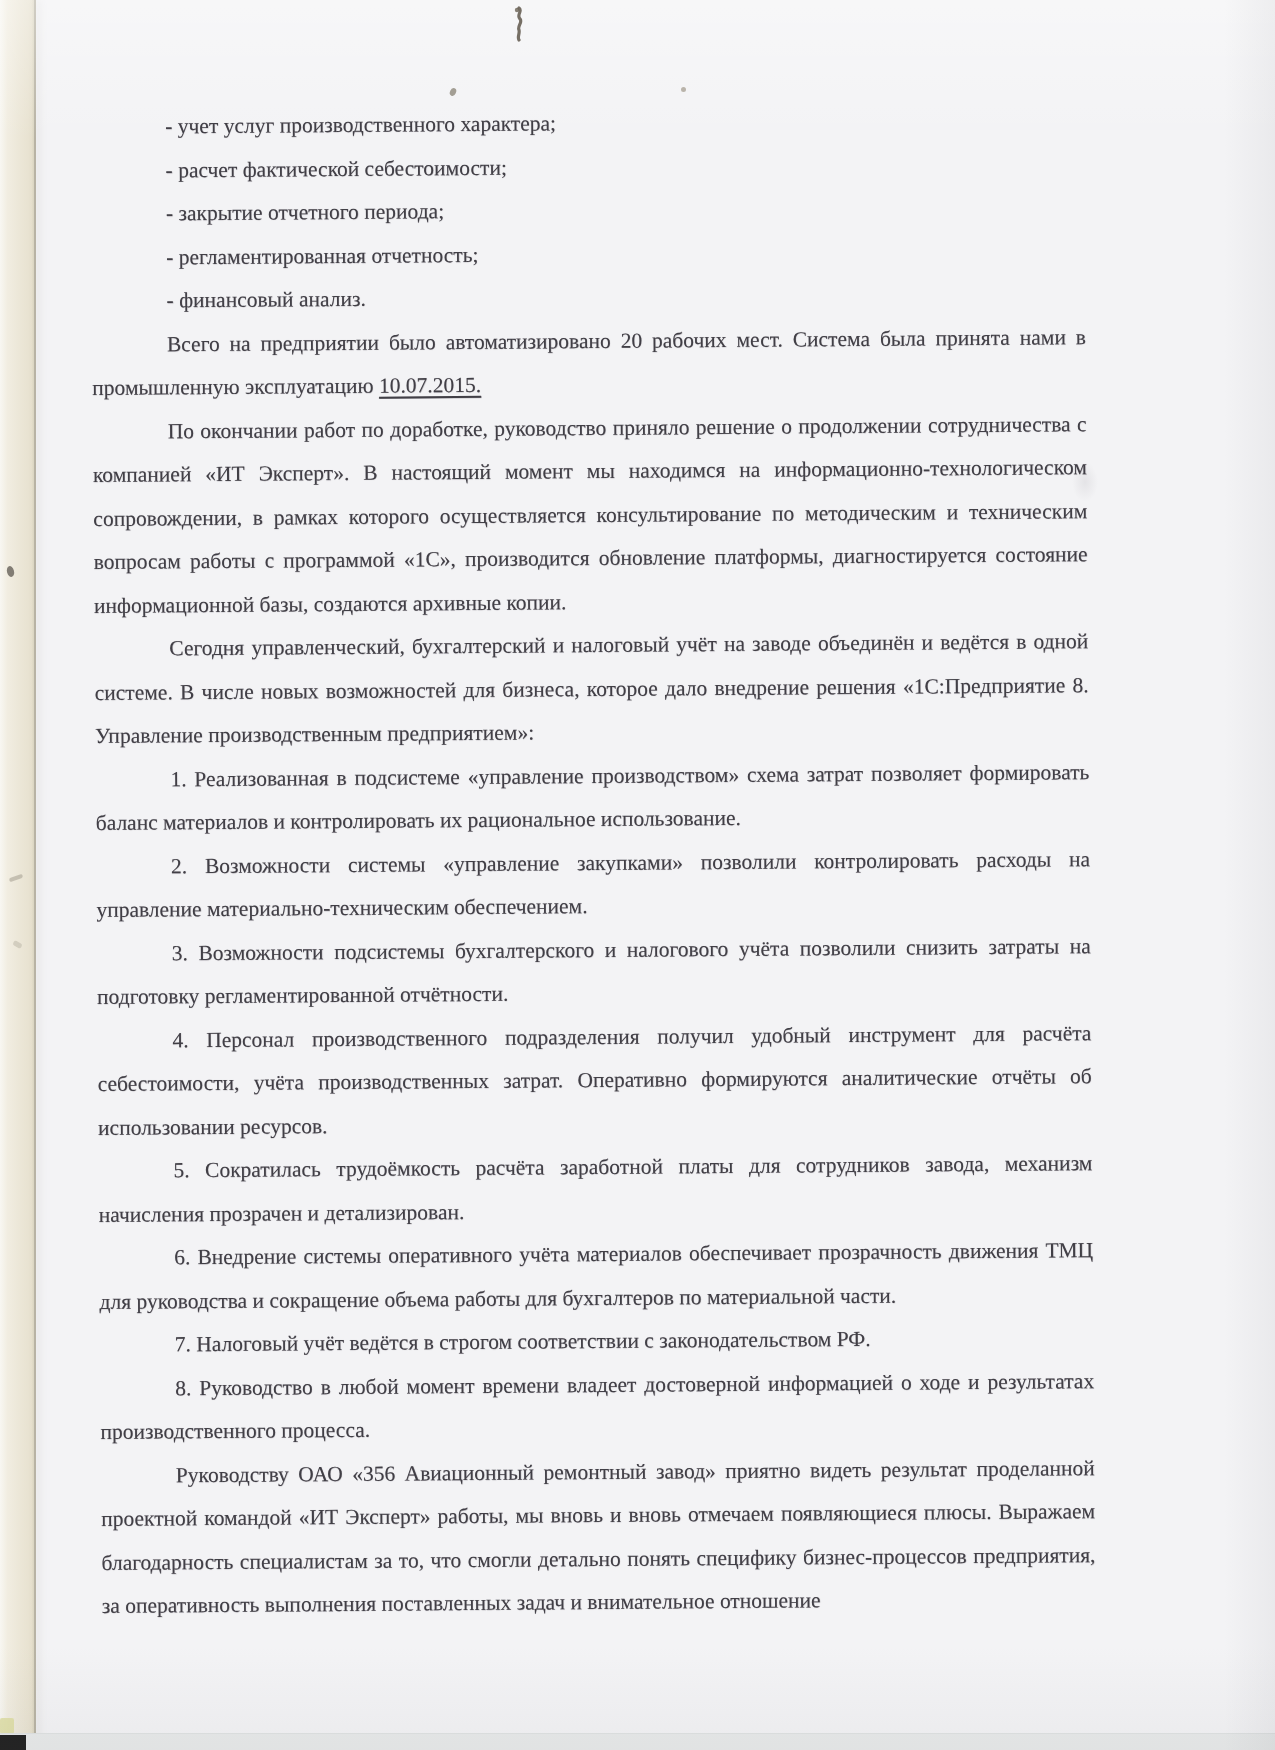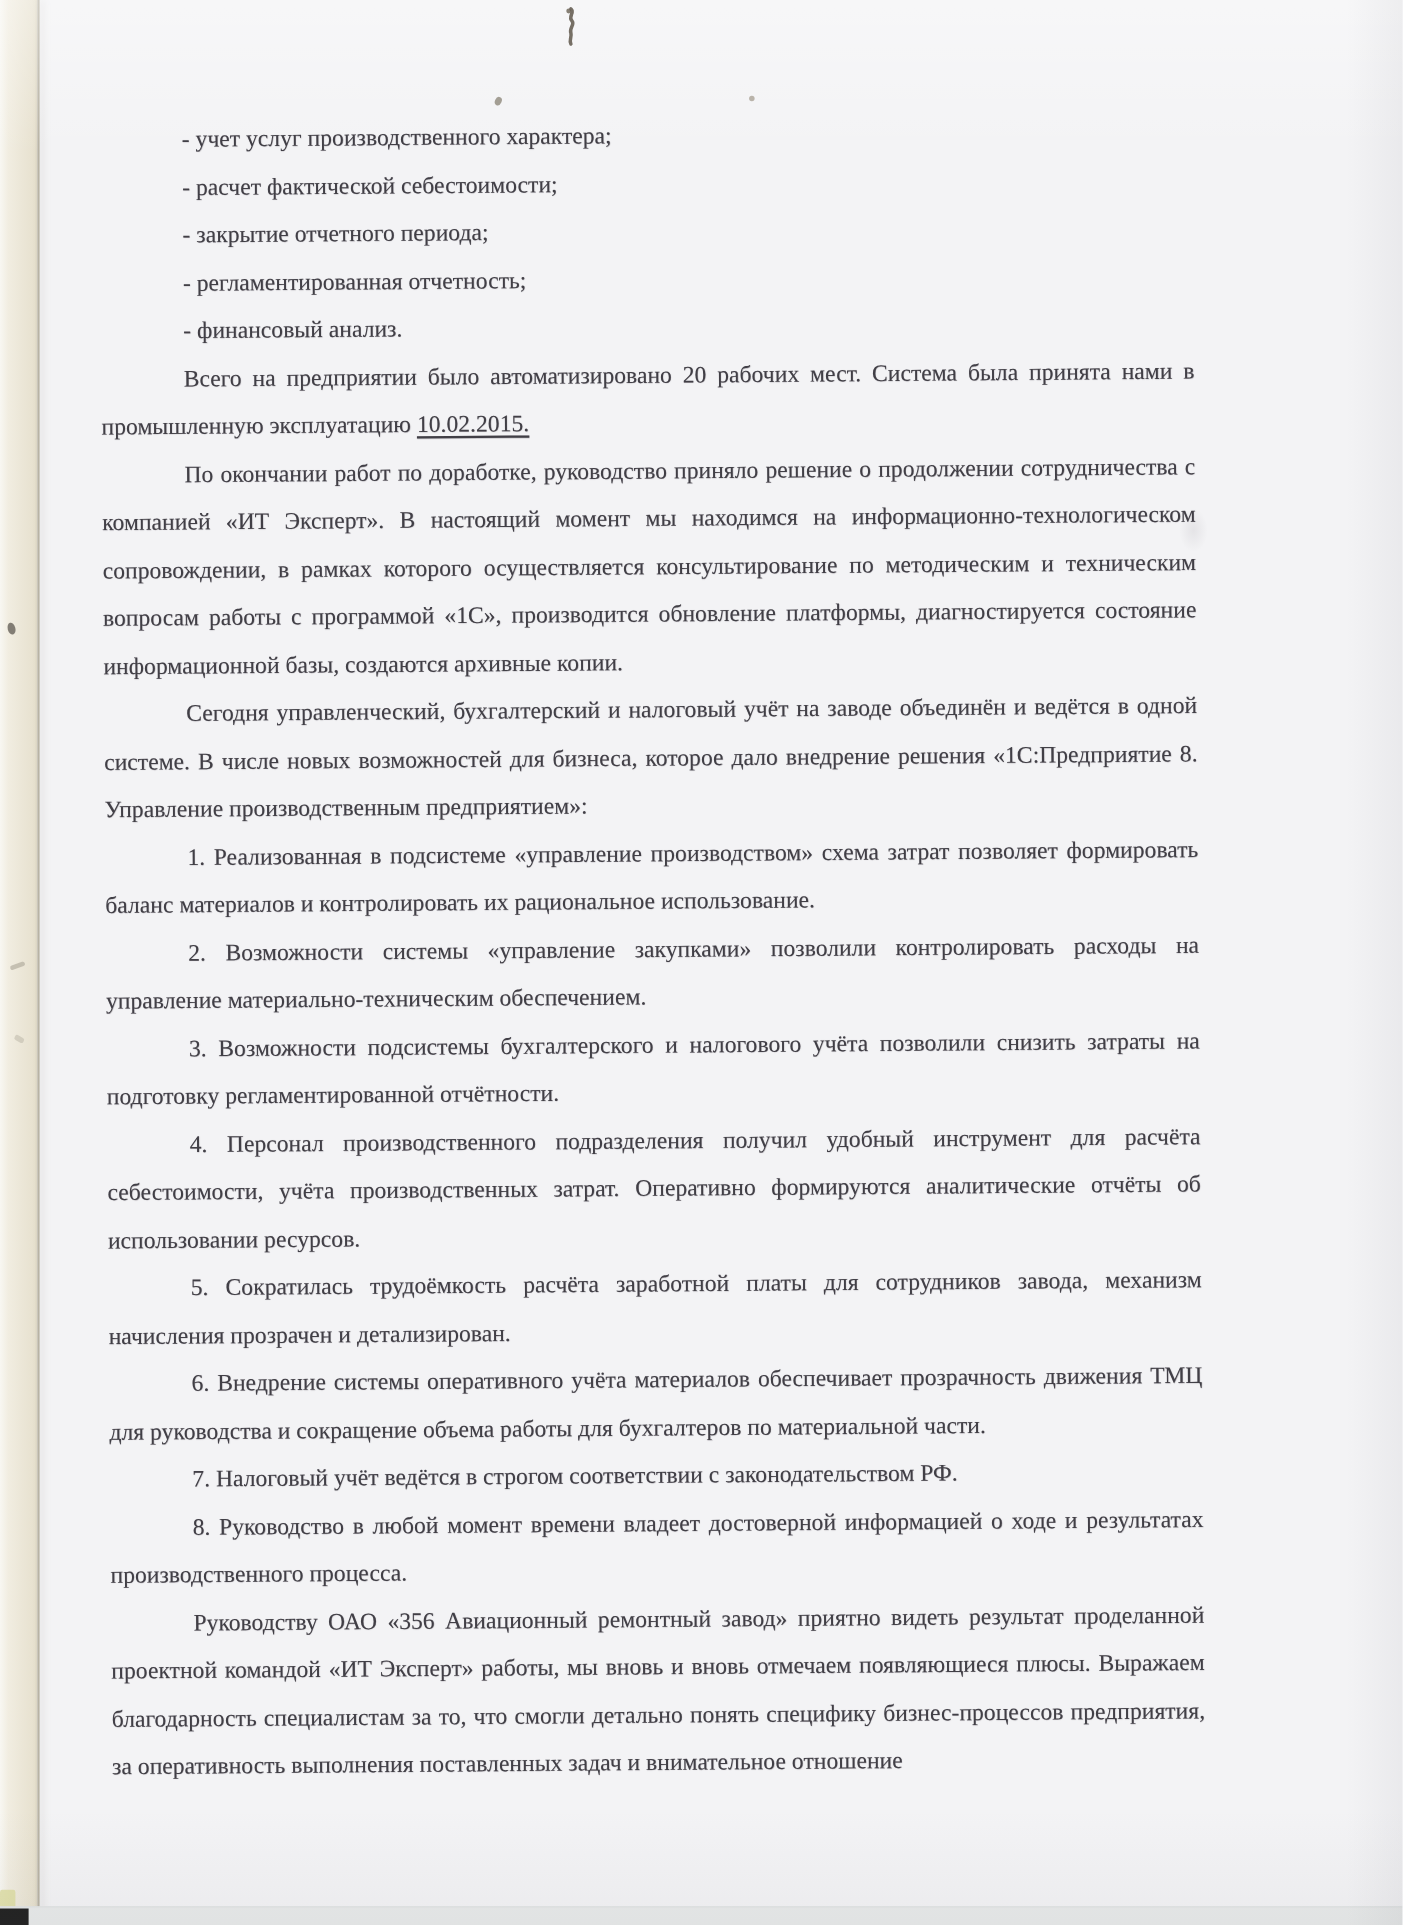--- a/index.html
+++ b/index.html
@@ -89,21 +89,21 @@
 <div class="speck speck-e"></div>
 <div class="blob-r"></div>
 
 <div class="text-block">
   <p>- учет услуг производственного характера;</p>
   <p>- расчет фактической себестоимости;</p>
   <p>- закрытие отчетного периода;</p>
   <p>- регламентированная отчетность;</p>
   <p>- финансовый анализ.</p>
 
-  <p class="para"><span>Всего на предприятии было автоматизировано 20 рабочих мест. Система была принята нами в промышленную эксплуатацию </span><span class="u">10.02.2015.</span></p>
+  <p class="para"><span>Всего на предприятии было автоматизировано 20 рабочих мест. Система была принята нами в промышленную эксплуатацию </span><span class="u">10.07.2015.</span></p>
 
   <p class="para">По окончании работ по доработке, руководство приняло решение о продолжении сотрудничества с компанией «ИТ Эксперт». В настоящий момент мы находимся на информационно-технологическом сопровождении, в рамках которого осуществляется консультирование по методическим и техническим вопросам работы с программой «1С», производится обновление платформы, диагностируется состояние информационной базы, создаются архивные копии.</p>
   <p class="para">Сегодня управленческий, бухгалтерский и налоговый учёт на заводе объединён и ведётся в одной системе. В числе новых возможностей для бизнеса, которое дало внедрение решения «1С:Предприятие 8. Управление производственным предприятием»:</p>
   <p class="para">1. Реализованная в подсистеме «управление производством» схема затрат позволяет формировать баланс материалов и контролировать их рациональное использование.</p>
   <p class="para">2. Возможности системы «управление закупками» позволили контролировать расходы на управление материально-техническим обеспечением.</p>
   <p class="para">3. Возможности подсистемы бухгалтерского и налогового учёта позволили снизить затраты на подготовку регламентированной отчётности.</p>
   <p class="para">4. Персонал производственного подразделения получил удобный инструмент для расчёта себестоимости, учёта производственных затрат. Оперативно формируются аналитические отчёты об использовании ресурсов.</p>
   <p class="para">5. Сократилась трудоёмкость расчёта заработной платы для сотрудников завода, механизм начисления прозрачен и детализирован.</p>
   <p class="para">6. Внедрение системы оперативного учёта материалов обеспечивает прозрачность движения ТМЦ для руководства и сокращение объема работы для бухгалтеров по материальной части.</p>
   <p class="para">7. Налоговый учёт ведётся в строгом соответствии с законодательством РФ.</p>

